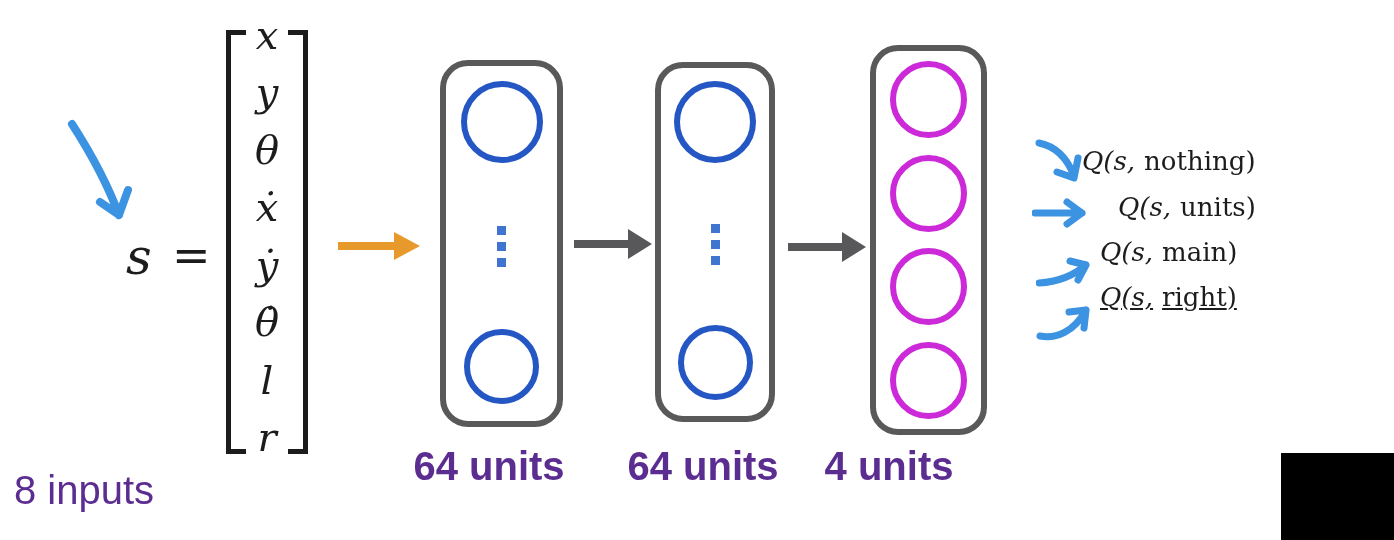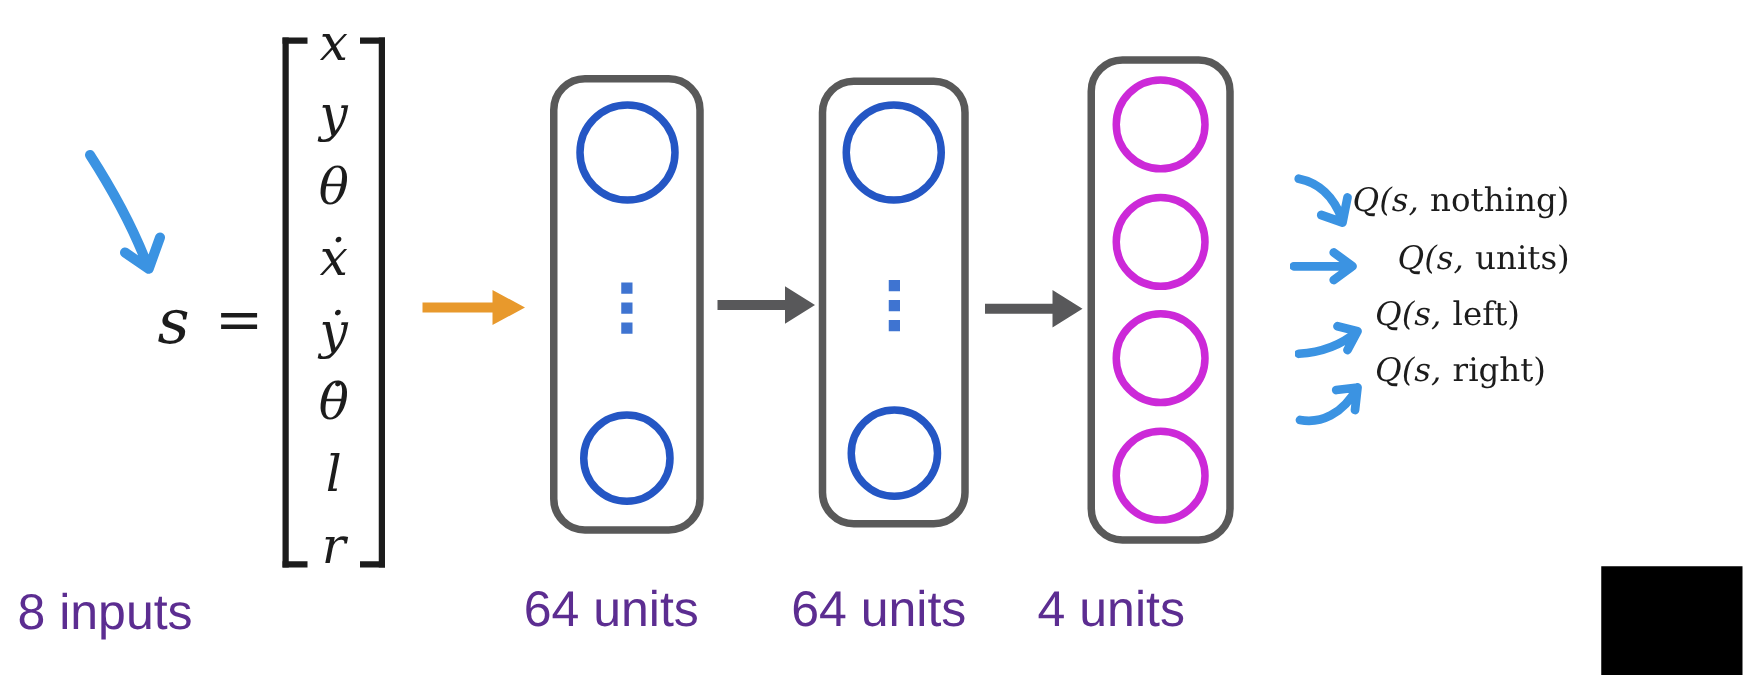--- a/index.html
+++ b/index.html
@@ -24,21 +24,21 @@
   .bracket-right { right: 0; border-right: 5px solid #1c1c1c; border-top: 5px solid #1c1c1c; border-bottom: 5px solid #1c1c1c; }
   .vec-entries {
     position: absolute; left: 14px; right: 14px; top: -16px; bottom: -4px;
     display: flex; flex-direction: column; justify-content: space-between; align-items: center;
   }
   .vec-entry { font-size: 40px; font-style: italic; line-height: 1.05; text-align: center; }
 
   
   .plabel { color: var(--label_color, #5c2d91); font-size: 40px; line-height: 1; white-space: nowrap; }
   .inputs-label { left: 14px; top: 470px; }
-  .layer-label { top: 468px; transform: translateX(-50%); }
+  .layer-label { top: 446px; transform: translateX(-50%); font-weight: bold; }
 
   
   .layer {
     border: 6px solid var(--layer_border_color, #595959);
     border-radius: 28px;
     box-sizing: border-box;
     display: flex; flex-direction: column; align-items: center; justify-content: space-between;
     background: #fff;
   }
   .layer-hidden-1 { left: 440px; top: 60px; width: 123px; height: 367px; padding: 15px 0 17px 0; }
@@ -165,19 +165,19 @@
   </svg>
 </div>
 
 <div class="abs q-label" style="left:1082px; top:147px;">
   <span class="q-prefix">Q(s,</span><span class="q-action">nothing</span><span class="q-suffix">)</span>
 </div>
 <div class="abs q-label" style="left:1118px; top:193px;">
   <span class="q-prefix">Q(s,</span><span class="q-action">units</span><span class="q-suffix">)</span>
 </div>
 <div class="abs q-label" style="left:1100px; top:238px;">
-  <span class="q-prefix">Q(s,</span><span class="q-action">left</span><span class="q-suffix">)</span>
+  <span class="q-prefix">Q(s,</span><span class="q-action">main</span><span class="q-suffix">)</span>
 </div>
-<div class="abs q-label" style="left:1100px; top:283px;">
+<div class="abs q-label" style="left:1100px; top:283px;text-decoration:underline;">
   <span class="q-prefix">Q(s,</span><span class="q-action">right</span><span class="q-suffix">)</span>
 </div>
 
 <div class="abs black-box"></div>
 
 </body></html>

